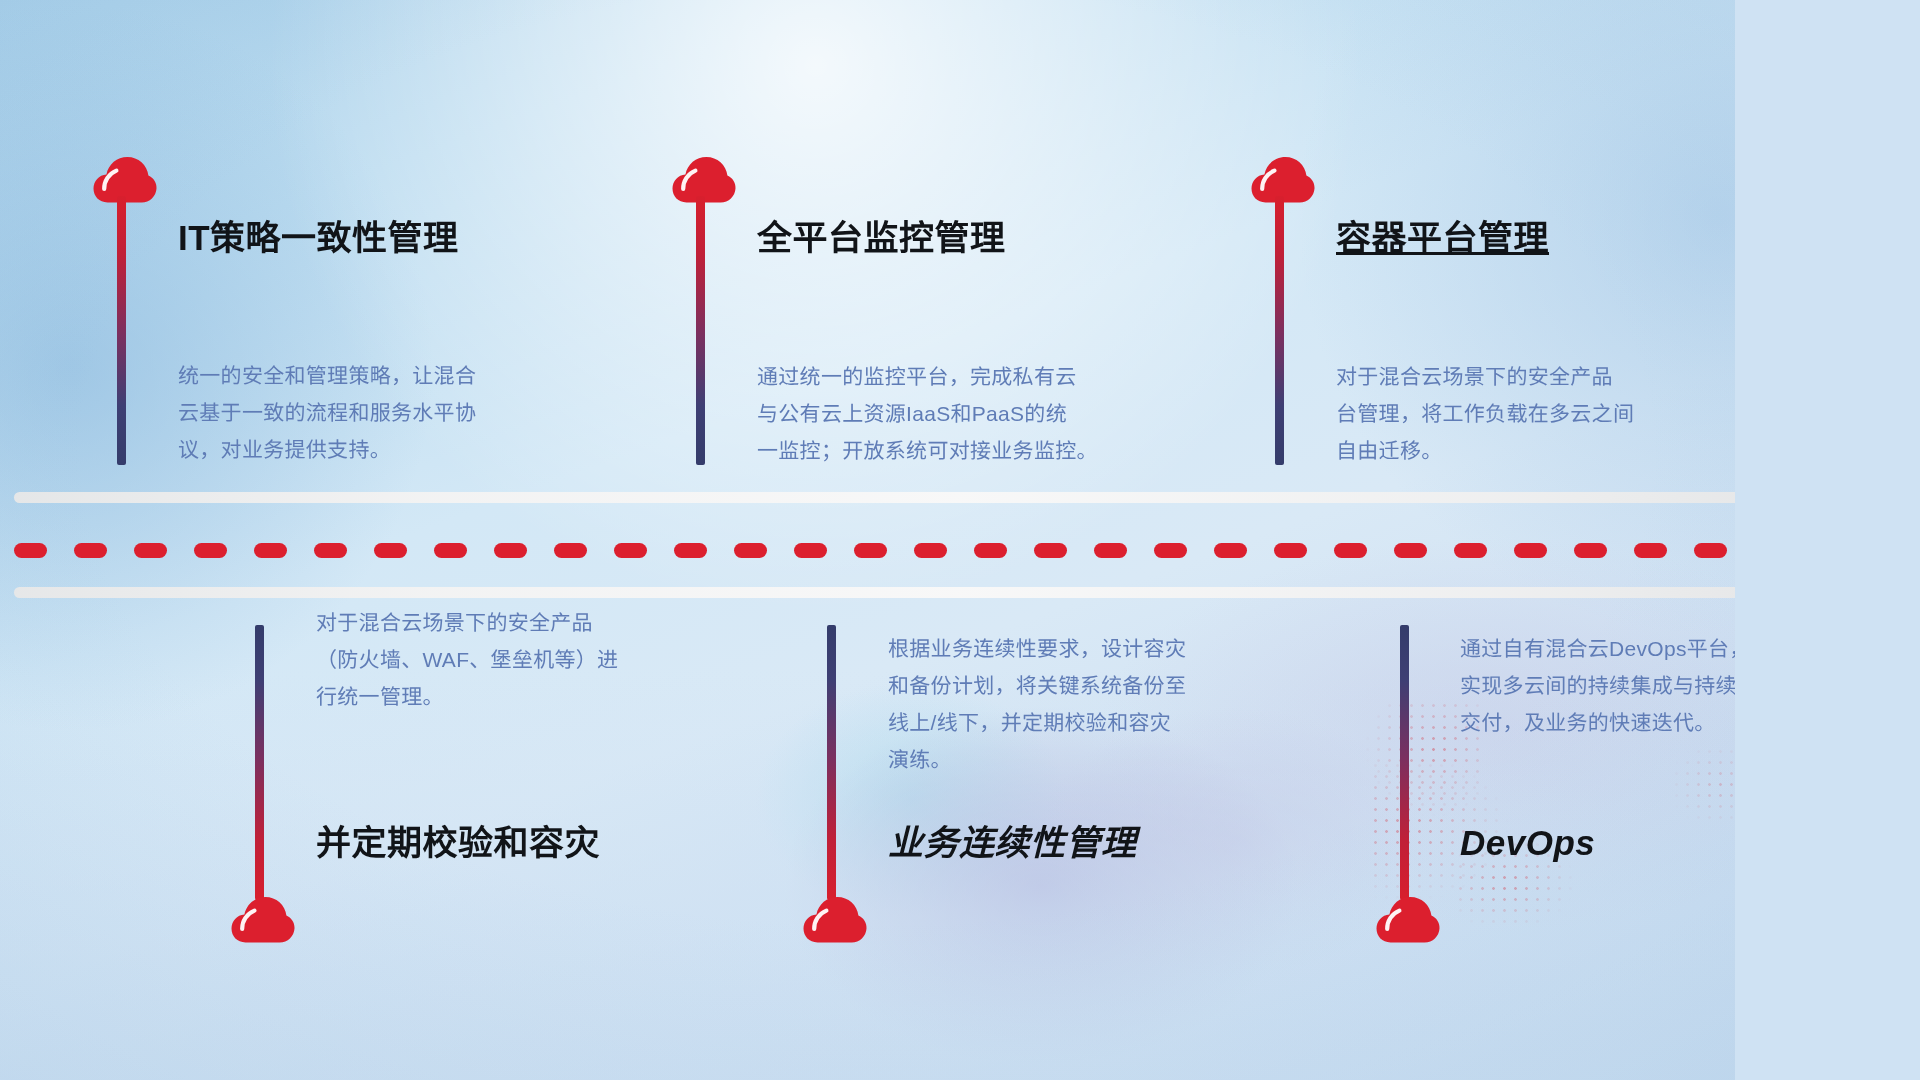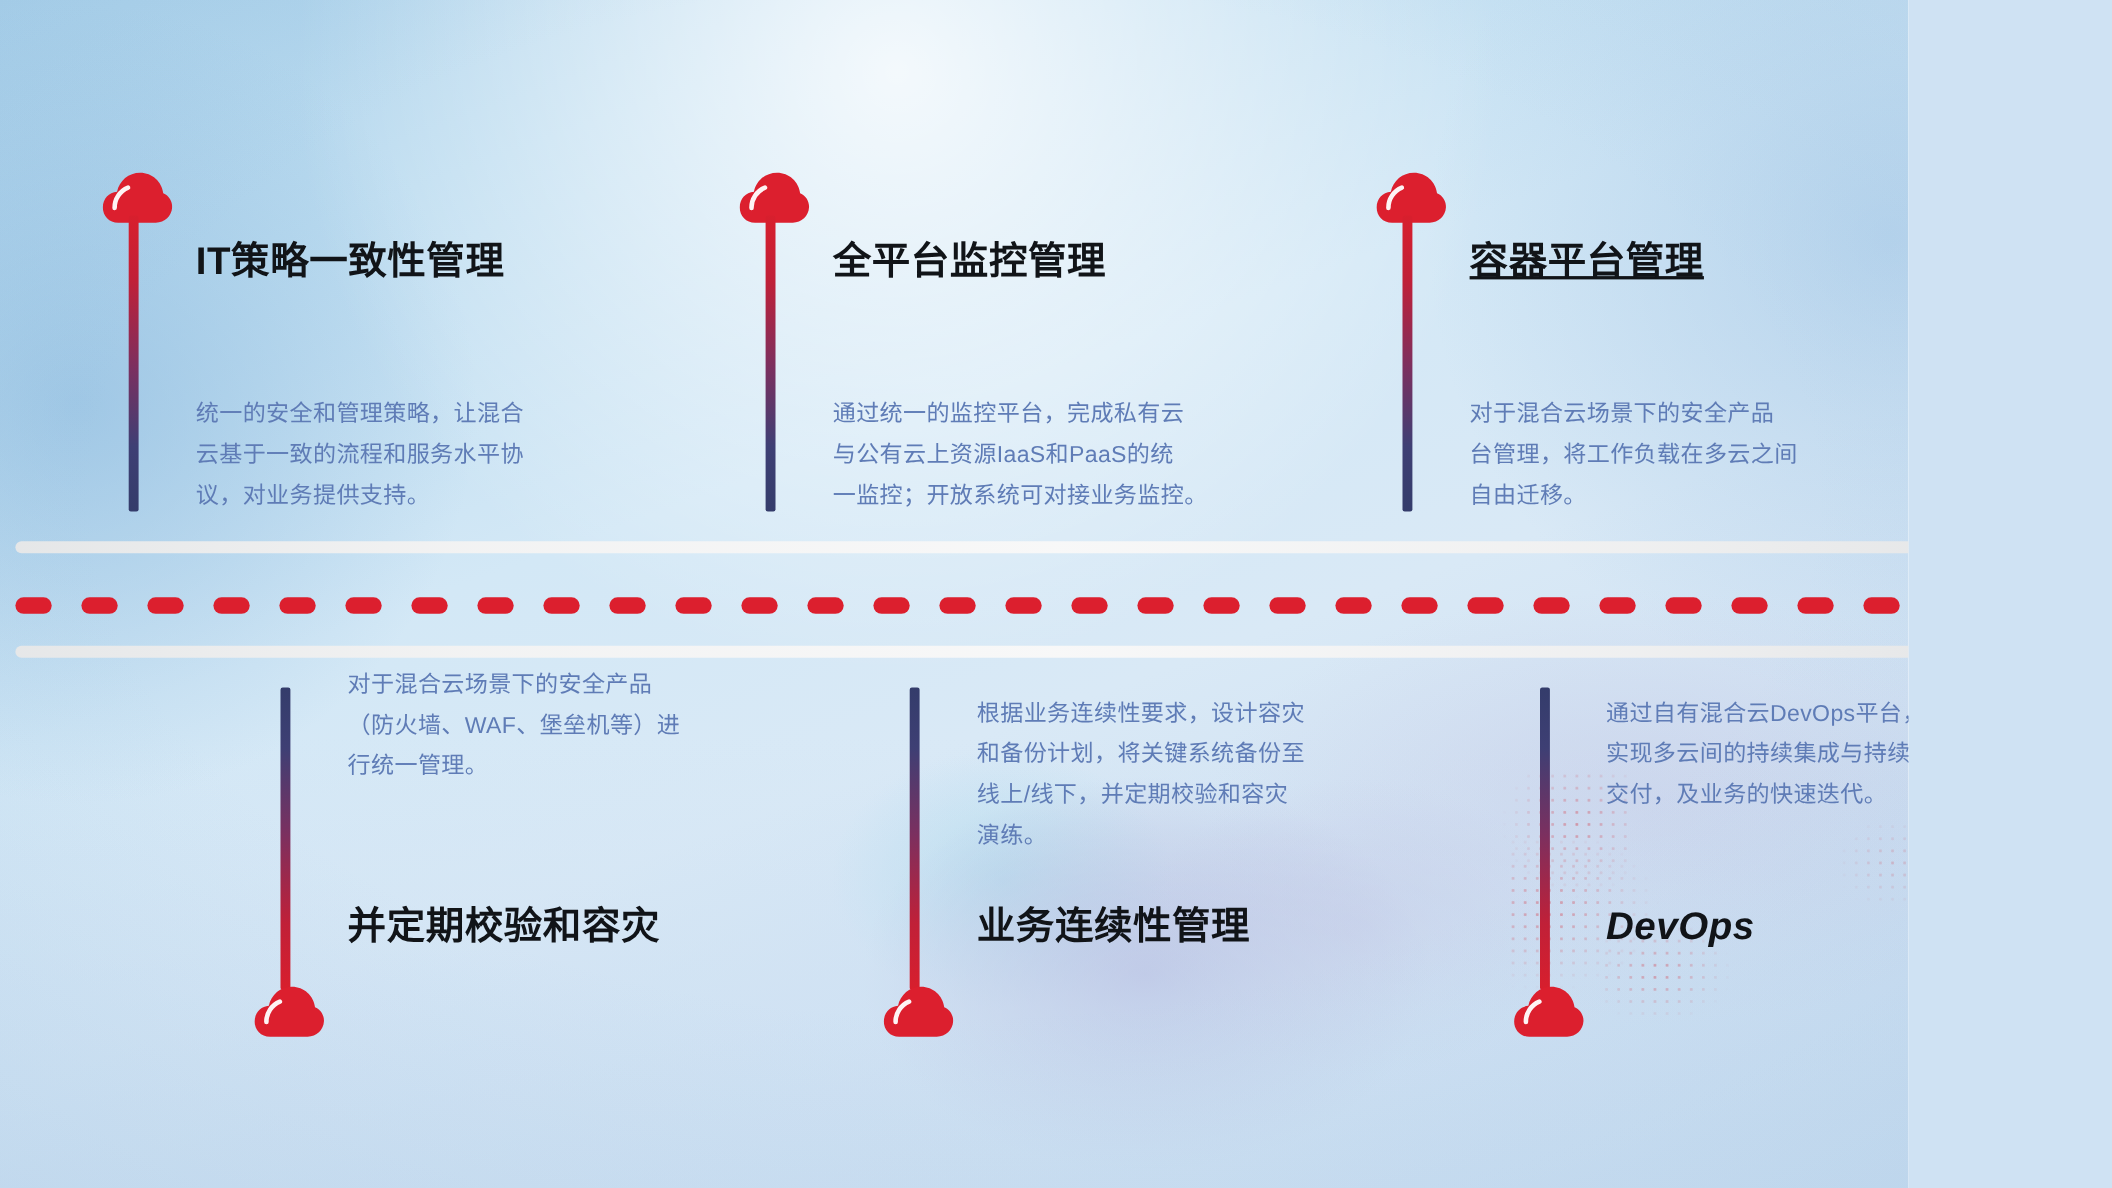--- a/index.html
+++ b/index.html
@@ -325,21 +325,21 @@
     <div class="stem up" style="left:827px; top:625px; height:275px;"></div>
     <div class="cloud" style="left:803px; top:896px;">
       <svg viewBox="0 0 64 48">
           <use href="#cloud-sym"></use>
         </svg>
     </div>
     <div class="body-text" style="left:888px; top:630px; width:420px;">根据业务连续性要求，设计容灾
 和备份计划，将关键系统备份至
 线上/线下，并定期校验和容灾
 演练。</div>
-    <div class="heading" style="left:888px; top:825px;">业务连续性管理</div>
+    <div class="heading" style="left:888px; top:825px;font-style:italic;">业务连续性管理</div>
   </div>
 
   <div class="col">
     <div class="stem up" style="left:1400px; top:625px; height:275px;"></div>
     <div class="cloud" style="left:1376px; top:896px;">
       <svg viewBox="0 0 64 48">
           <use href="#cloud-sym"></use>
         </svg>
     </div>
     <div class="body-text" style="left:1460px; top:630px; width:430px;">通过自有混合云DevOps平台，

